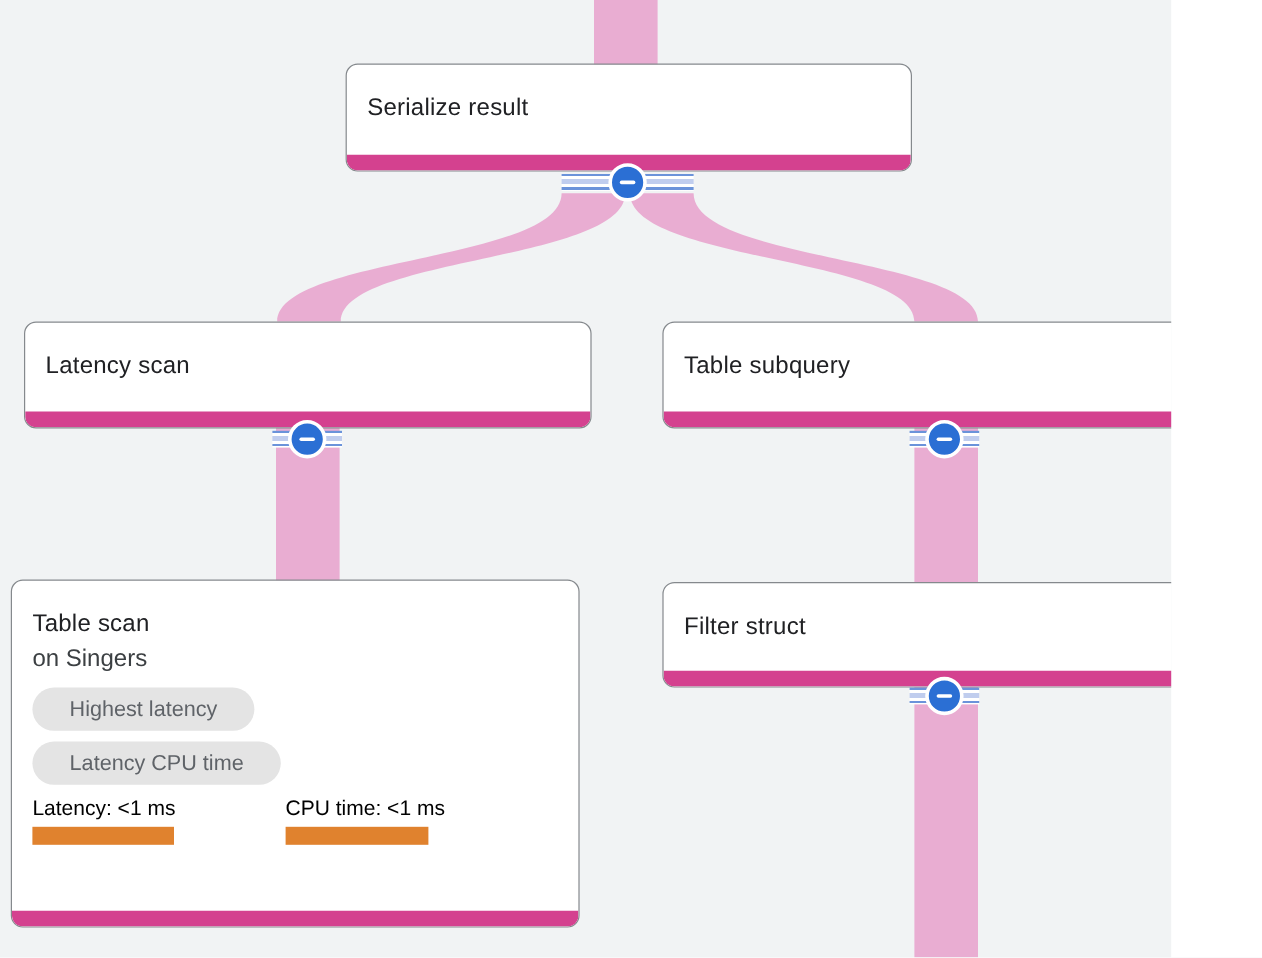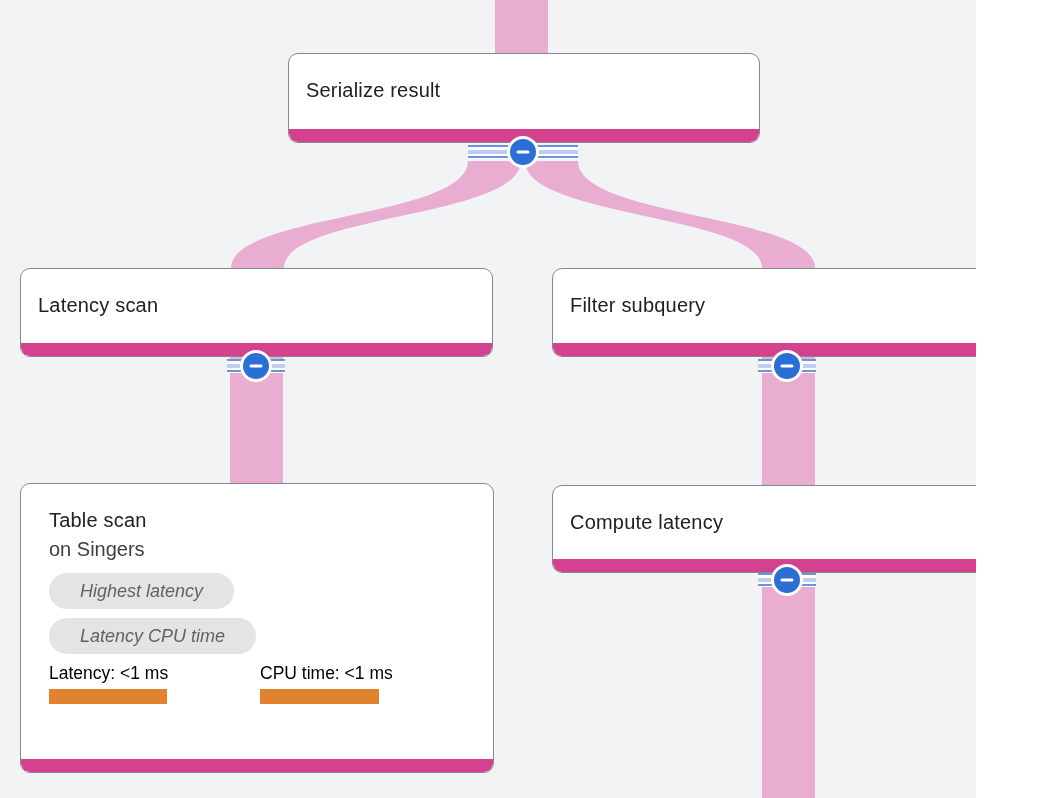--- a/index.html
+++ b/index.html
@@ -20,36 +20,36 @@
     background:#d4418f;border-radius:0 0 8px 8px;
   }
   .node-title{
     padding:24px 17px 0 17px;font-size:20px;font-weight:500;
     line-height:24px;letter-spacing:.2px;color:#202124;
   }
   .node-subtitle{
     padding:7px 17px 0 17px;font-size:20px;font-weight:400;
     line-height:20px;color:#3c4043;
   }
-  .badges{padding:14px 17px 0 17px;font-style:italic;}
+  .badges{padding:14px 17px 0 17px;}
   .badge{
     display:inline-block;background:#e4e4e4;color:#5f6368;
     font-size:18px;font-weight:500;line-height:20px;
     padding:8px 31px;border-radius:19px;margin-bottom:9px;
   }
   .badges .badge{display:table;}
   .metrics{display:flex;padding:0 17px 0 17px;margin-top:5px;}
   .metric{width:211px;}
   .metric-label{font-size:17.5px;line-height:20px;color:#000000;}
   .metric-bar{height:15px;background:#e0822e;margin-top:6px;}
   
   .n-serialize{left:288px;top:53px;width:472px;height:90px;}
   .n-filter{left:20px;top:268px;width:473px;height:89px;}
   .n-array{left:552px;top:268px;width:473px;height:89px;}
-  .n-table{left:20px;top:483px;width:474px;height:290px;padding-left:11px;}
+  .n-table{left:9px;top:483px;width:474px;height:290px;}
   .n-compute{left:552px;top:485px;width:473px;height:88px;}
   
   .collapse{
     position:absolute;z-index:3;height:14px;
   }
   .grip{
     position:absolute;left:0;right:0;top:0;height:14px;
     background:linear-gradient(to bottom,
       #6b93da 0px,#6b93da 2px,
       #ffffff 2px,#ffffff 4.5px,
@@ -91,21 +91,21 @@
     <div class="node-title">Serialize result</div>
     <div class="node-bar"></div>
   </div>
 
   <div class="node n-filter">
     <div class="node-title">Latency scan</div>
     <div class="node-bar"></div>
   </div>
 
   <div class="node n-array">
-    <div class="node-title">Filter subquery</div>
+    <div class="node-title">Table subquery</div>
     <div class="node-bar"></div>
   </div>
 
   <div class="node n-table">
     <div class="node-title">Table scan</div>
     <div class="node-subtitle">on Singers</div>
     <div class="badges">
       <span class="badge">Highest latency</span>
       <span class="badge">Latency CPU time</span>
     </div>
@@ -116,21 +116,21 @@
       </div>
       <div class="metric">
         <div class="metric-label">CPU time: &lt;1 ms</div>
         <div class="metric-bar" style="width: 119px;"></div>
       </div>
     </div>
     <div class="node-bar"></div>
   </div>
 
   <div class="node n-compute">
-    <div class="node-title">Compute latency</div>
+    <div class="node-title">Filter struct</div>
     <div class="node-bar"></div>
   </div>
 
   <div class="collapse c-serialize">
     <div class="grip"></div>
     <div class="circle">
         <div class="minus"></div>
       </div>
   </div>
   <div class="collapse c-filter">

